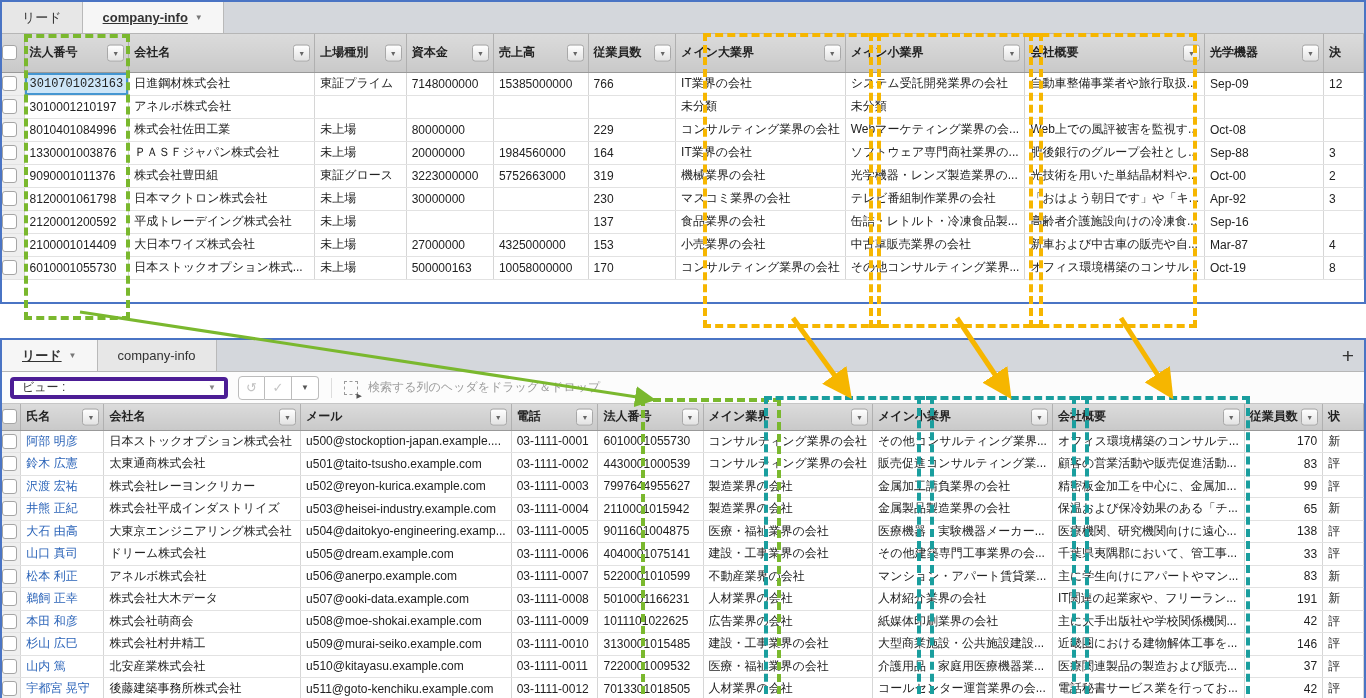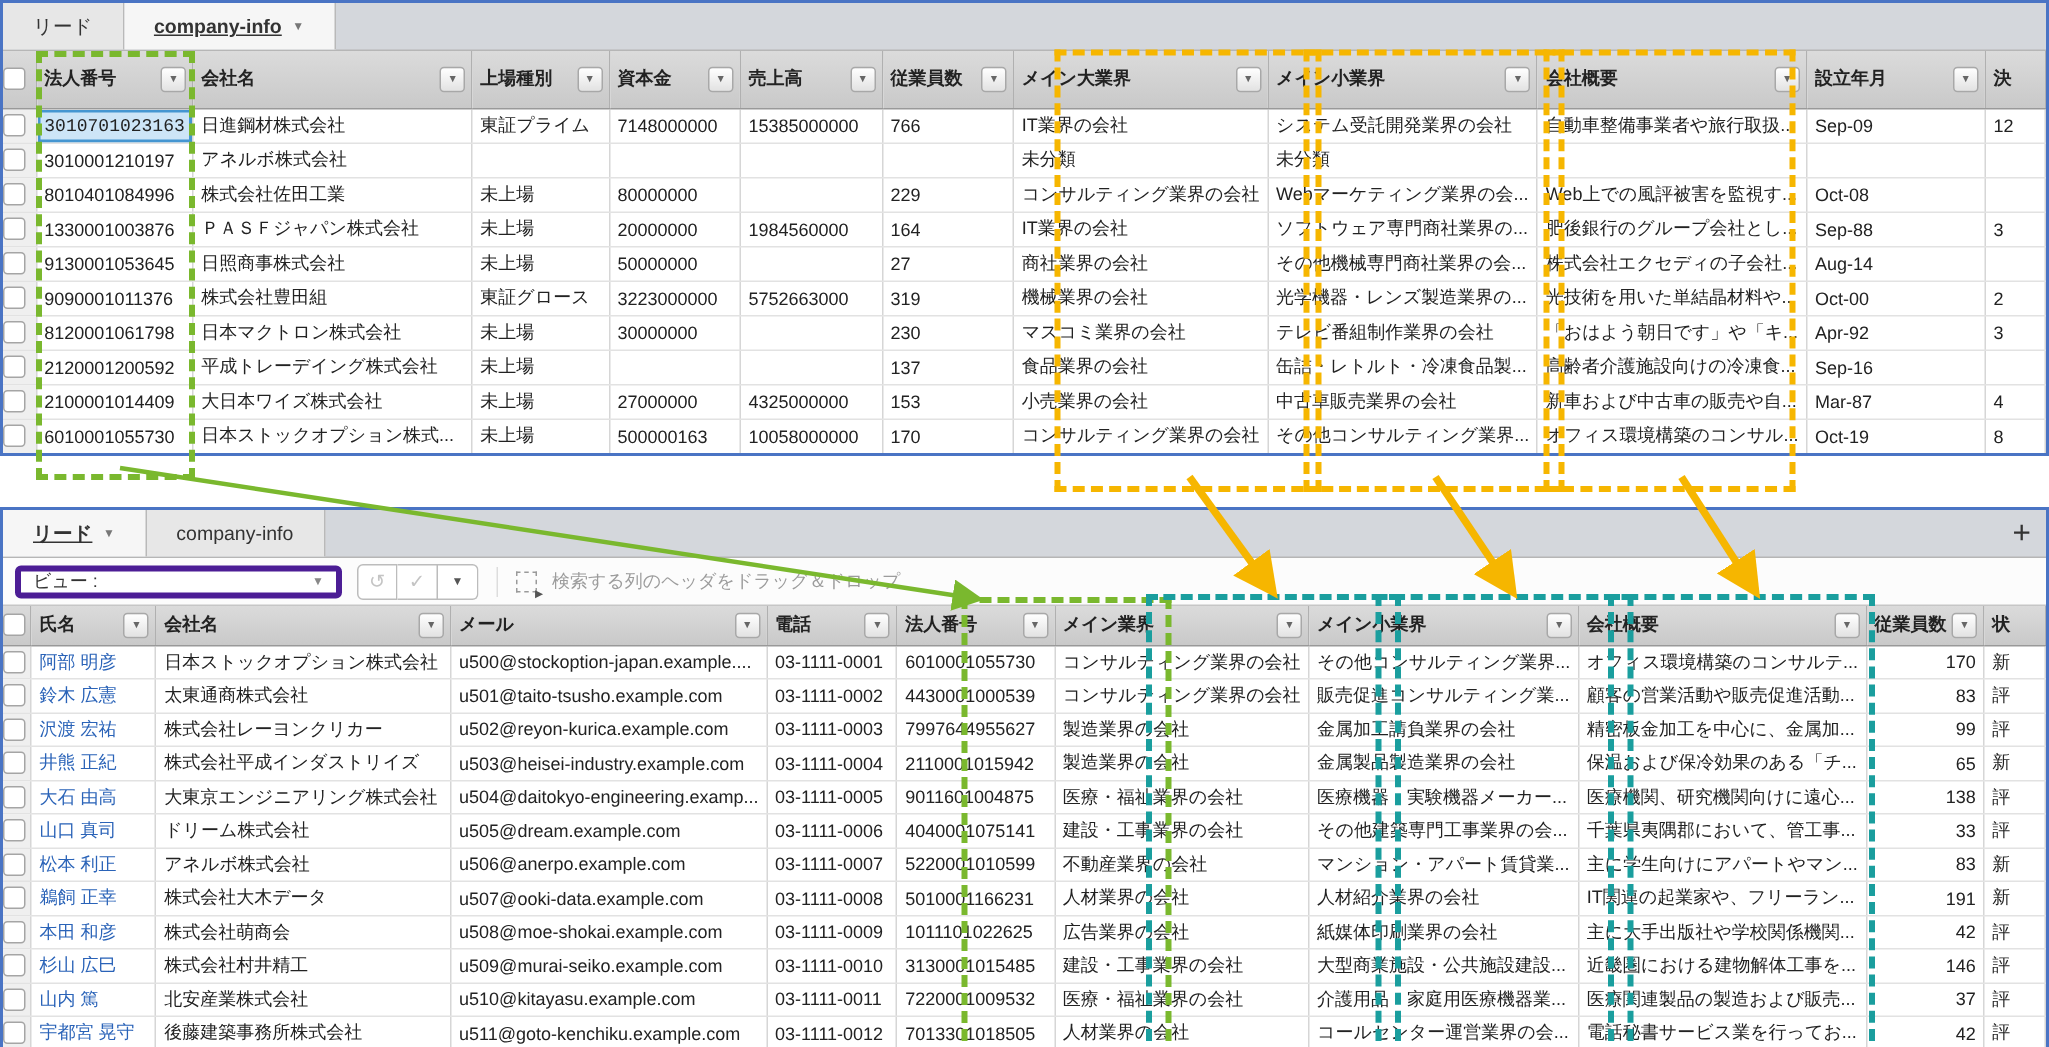--- a/index.html
+++ b/index.html
@@ -111,21 +111,21 @@
             <th class="cbcell"><span class="cb"></span></th>
             <th class="hcell"><span class="hlabel">法人番号</span><span class="filter-btn">▼</span></th>
             <th class="hcell"><span class="hlabel">会社名</span><span class="filter-btn">▼</span></th>
             <th class="hcell"><span class="hlabel">上場種別</span><span class="filter-btn">▼</span></th>
             <th class="hcell"><span class="hlabel">資本金</span><span class="filter-btn">▼</span></th>
             <th class="hcell"><span class="hlabel">売上高</span><span class="filter-btn">▼</span></th>
             <th class="hcell"><span class="hlabel">従業員数</span><span class="filter-btn">▼</span></th>
             <th class="hcell"><span class="hlabel">メイン大業界</span><span class="filter-btn">▼</span></th>
             <th class="hcell"><span class="hlabel">メイン小業界</span><span class="filter-btn">▼</span></th>
             <th class="hcell"><span class="hlabel">会社概要</span><span class="filter-btn">▼</span></th>
-            <th class="hcell"><span class="hlabel">設立年月</span><span class="filter-btn">▼</span></th>
+            <th class="hcell"><span class="hlabel">光学機器</span><span class="filter-btn">▼</span></th>
             <th class="hcell"><span class="hlabel">決</span></th>
           </tr>
         </thead>
         <tbody>
           <tr class="row" style="height: 23px;">
             <td class="cbcell"><span class="cb"></span></td>
             <td class="cell sel">3010701023163</td>
             <td class="cell">日進鋼材株式会社</td>
             <td class="cell">東証プライム</td>
             <td class="cell">7148000000</td>
@@ -171,34 +171,20 @@
             <td class="cell">ＰＡＳＦジャパン株式会社</td>
             <td class="cell">未上場</td>
             <td class="cell">20000000</td>
             <td class="cell">1984560000</td>
             <td class="cell">164</td>
             <td class="cell">IT業界の会社</td>
             <td class="cell">ソフトウェア専門商社業界の...</td>
             <td class="cell">肥後銀行のグループ会社とし...</td>
             <td class="cell">Sep-88</td>
             <td class="cell">3</td>
-          </tr>
-          <tr class="row" style="height: 23px;">
-            <td class="cbcell"><span class="cb"></span></td>
-            <td class="cell">9130001053645</td>
-            <td class="cell">日照商事株式会社</td>
-            <td class="cell">未上場</td>
-            <td class="cell">50000000</td>
-            <td class="cell"></td>
-            <td class="cell">27</td>
-            <td class="cell">商社業界の会社</td>
-            <td class="cell">その他機械専門商社業界の会...</td>
-            <td class="cell">株式会社エクセディの子会社...</td>
-            <td class="cell">Aug-14</td>
-            <td class="cell"></td>
           </tr>
           <tr class="row" style="height: 23px;">
             <td class="cbcell"><span class="cb"></span></td>
             <td class="cell">9090001011376</td>
             <td class="cell">株式会社豊田組</td>
             <td class="cell">東証グロース</td>
             <td class="cell">3223000000</td>
             <td class="cell">5752663000</td>
             <td class="cell">319</td>
             <td class="cell">機械業界の会社</td>

